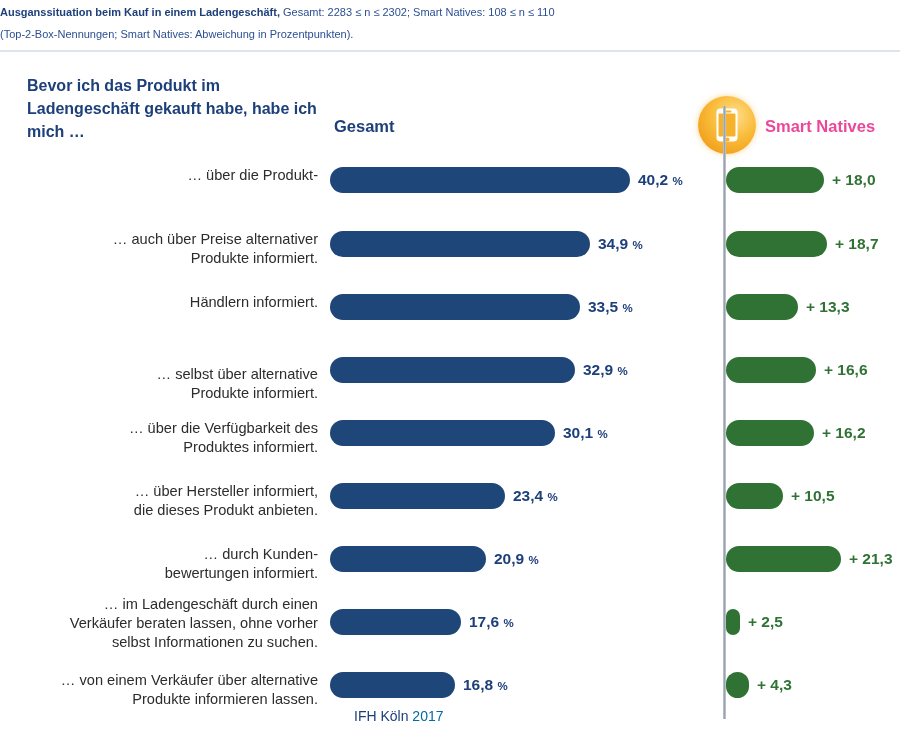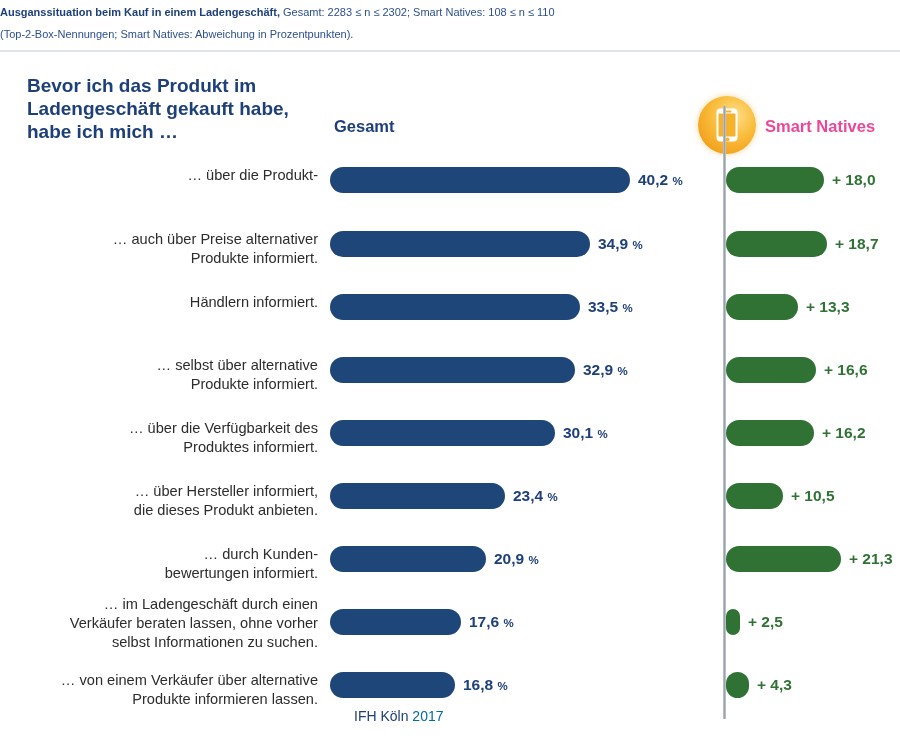--- a/index.html
+++ b/index.html
@@ -16,21 +16,21 @@
   .hdr-line{color:#2b4f93;font-size:11px;line-height:20px;white-space:nowrap;}
   .hdr-line1{position:absolute;left:0;top:2px;}
   .hdr-line2{position:absolute;left:0;top:24px;}
   .hdr-b{font-weight:bold;color:#1d3f7a;}
   .hdr-n{font-weight:normal;}
 
   .hdr-rule{position:absolute;left:0;top:50px;width:900px;height:2px;background:#dfe3ea;}
 
   
   .qblock{position:absolute;left:27px;top:74px;width:300px;
-    color:#1d3f7a;font-weight:bold;font-size:19px;line-height:23px;}
+    color:#1d3f7a;font-weight:bold;font-size:16px;line-height:23px;}
 
   
   .col-gesamt{position:absolute;left:334px;top:117px;color:#1d3f7a;
     font-weight:bold;font-size:16.5px;}
   .col-sn{position:absolute;left:765px;top:117px;color:#ec4899;
     font-weight:bold;font-size:16.5px;white-space:nowrap;}
 
   
   .badge{position:absolute;left:698px;top:96px;width:58px;height:58px;border-radius:50%;
     background:radial-gradient(circle at 62% 32%,#ffe9a8 0%,#fcc council 1%,#f8bc3c 38%,#f4a41f 72%,#eb9712 100%);
@@ -113,21 +113,21 @@
       <div class="row">
         <div class="rowlabel" style="top: 293px;">
           <div>Händlern informiert.</div>
         </div>
         <div class="bar-blue" style="top: 294px; width: 250px;"></div>
         <div class="val-blue" style="top: 298px; left: 588px;"><span>33,5</span> <span class="pct">%</span></div>
         <div class="bar-green" style="top: 294px; width: 72px;"></div>
         <div class="val-green" style="top: 298px; left: 806px;">+ 13,3</div>
       </div>
       <div class="row">
-        <div class="rowlabel" style="top: 356px; text-align: right;">
+        <div class="rowlabel" style="top: 365px; text-align: right;">
           <div>… selbst über alternative</div>
           <div>Produkte informiert.</div>
         </div>
         <div class="bar-blue" style="top: 357px; width: 245px;"></div>
         <div class="val-blue" style="top: 361px; left: 583px;"><span>32,9</span> <span class="pct">%</span></div>
         <div class="bar-green" style="top: 357px; width: 90px;"></div>
         <div class="val-green" style="top: 361px; left: 824px;">+ 16,6</div>
       </div>
       <div class="row">
         <div class="rowlabel" style="top: 419px;">

